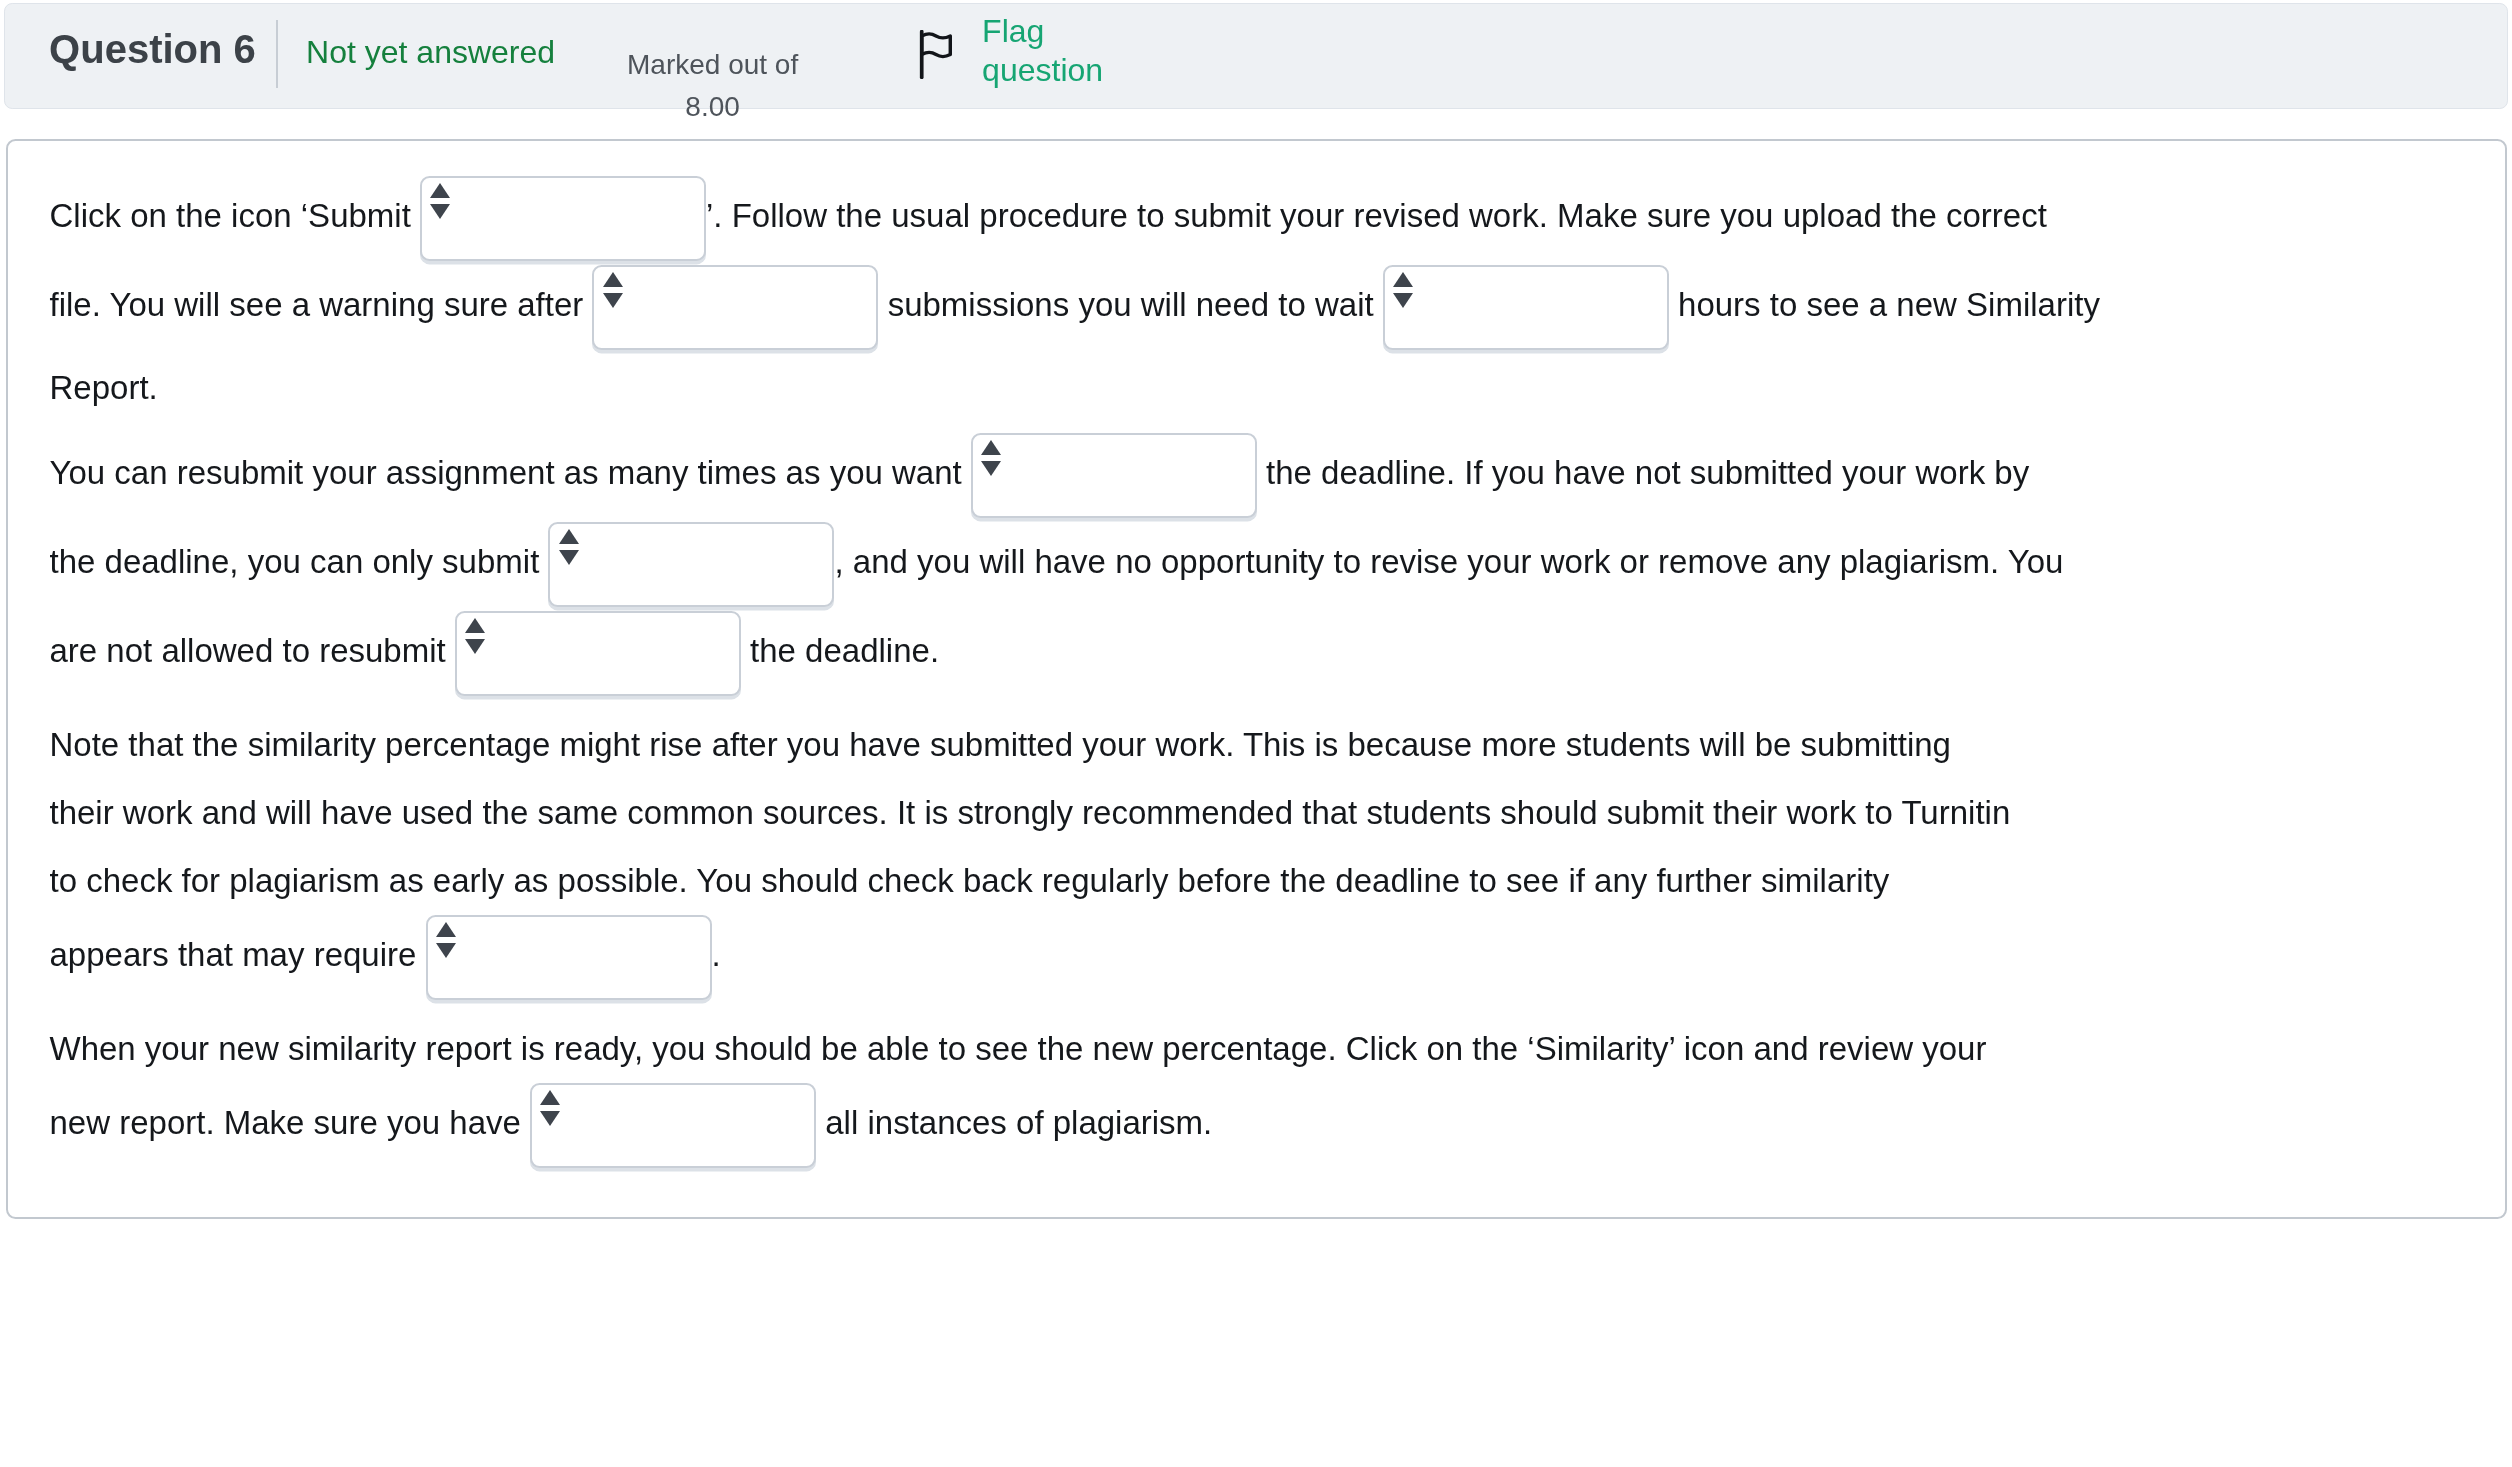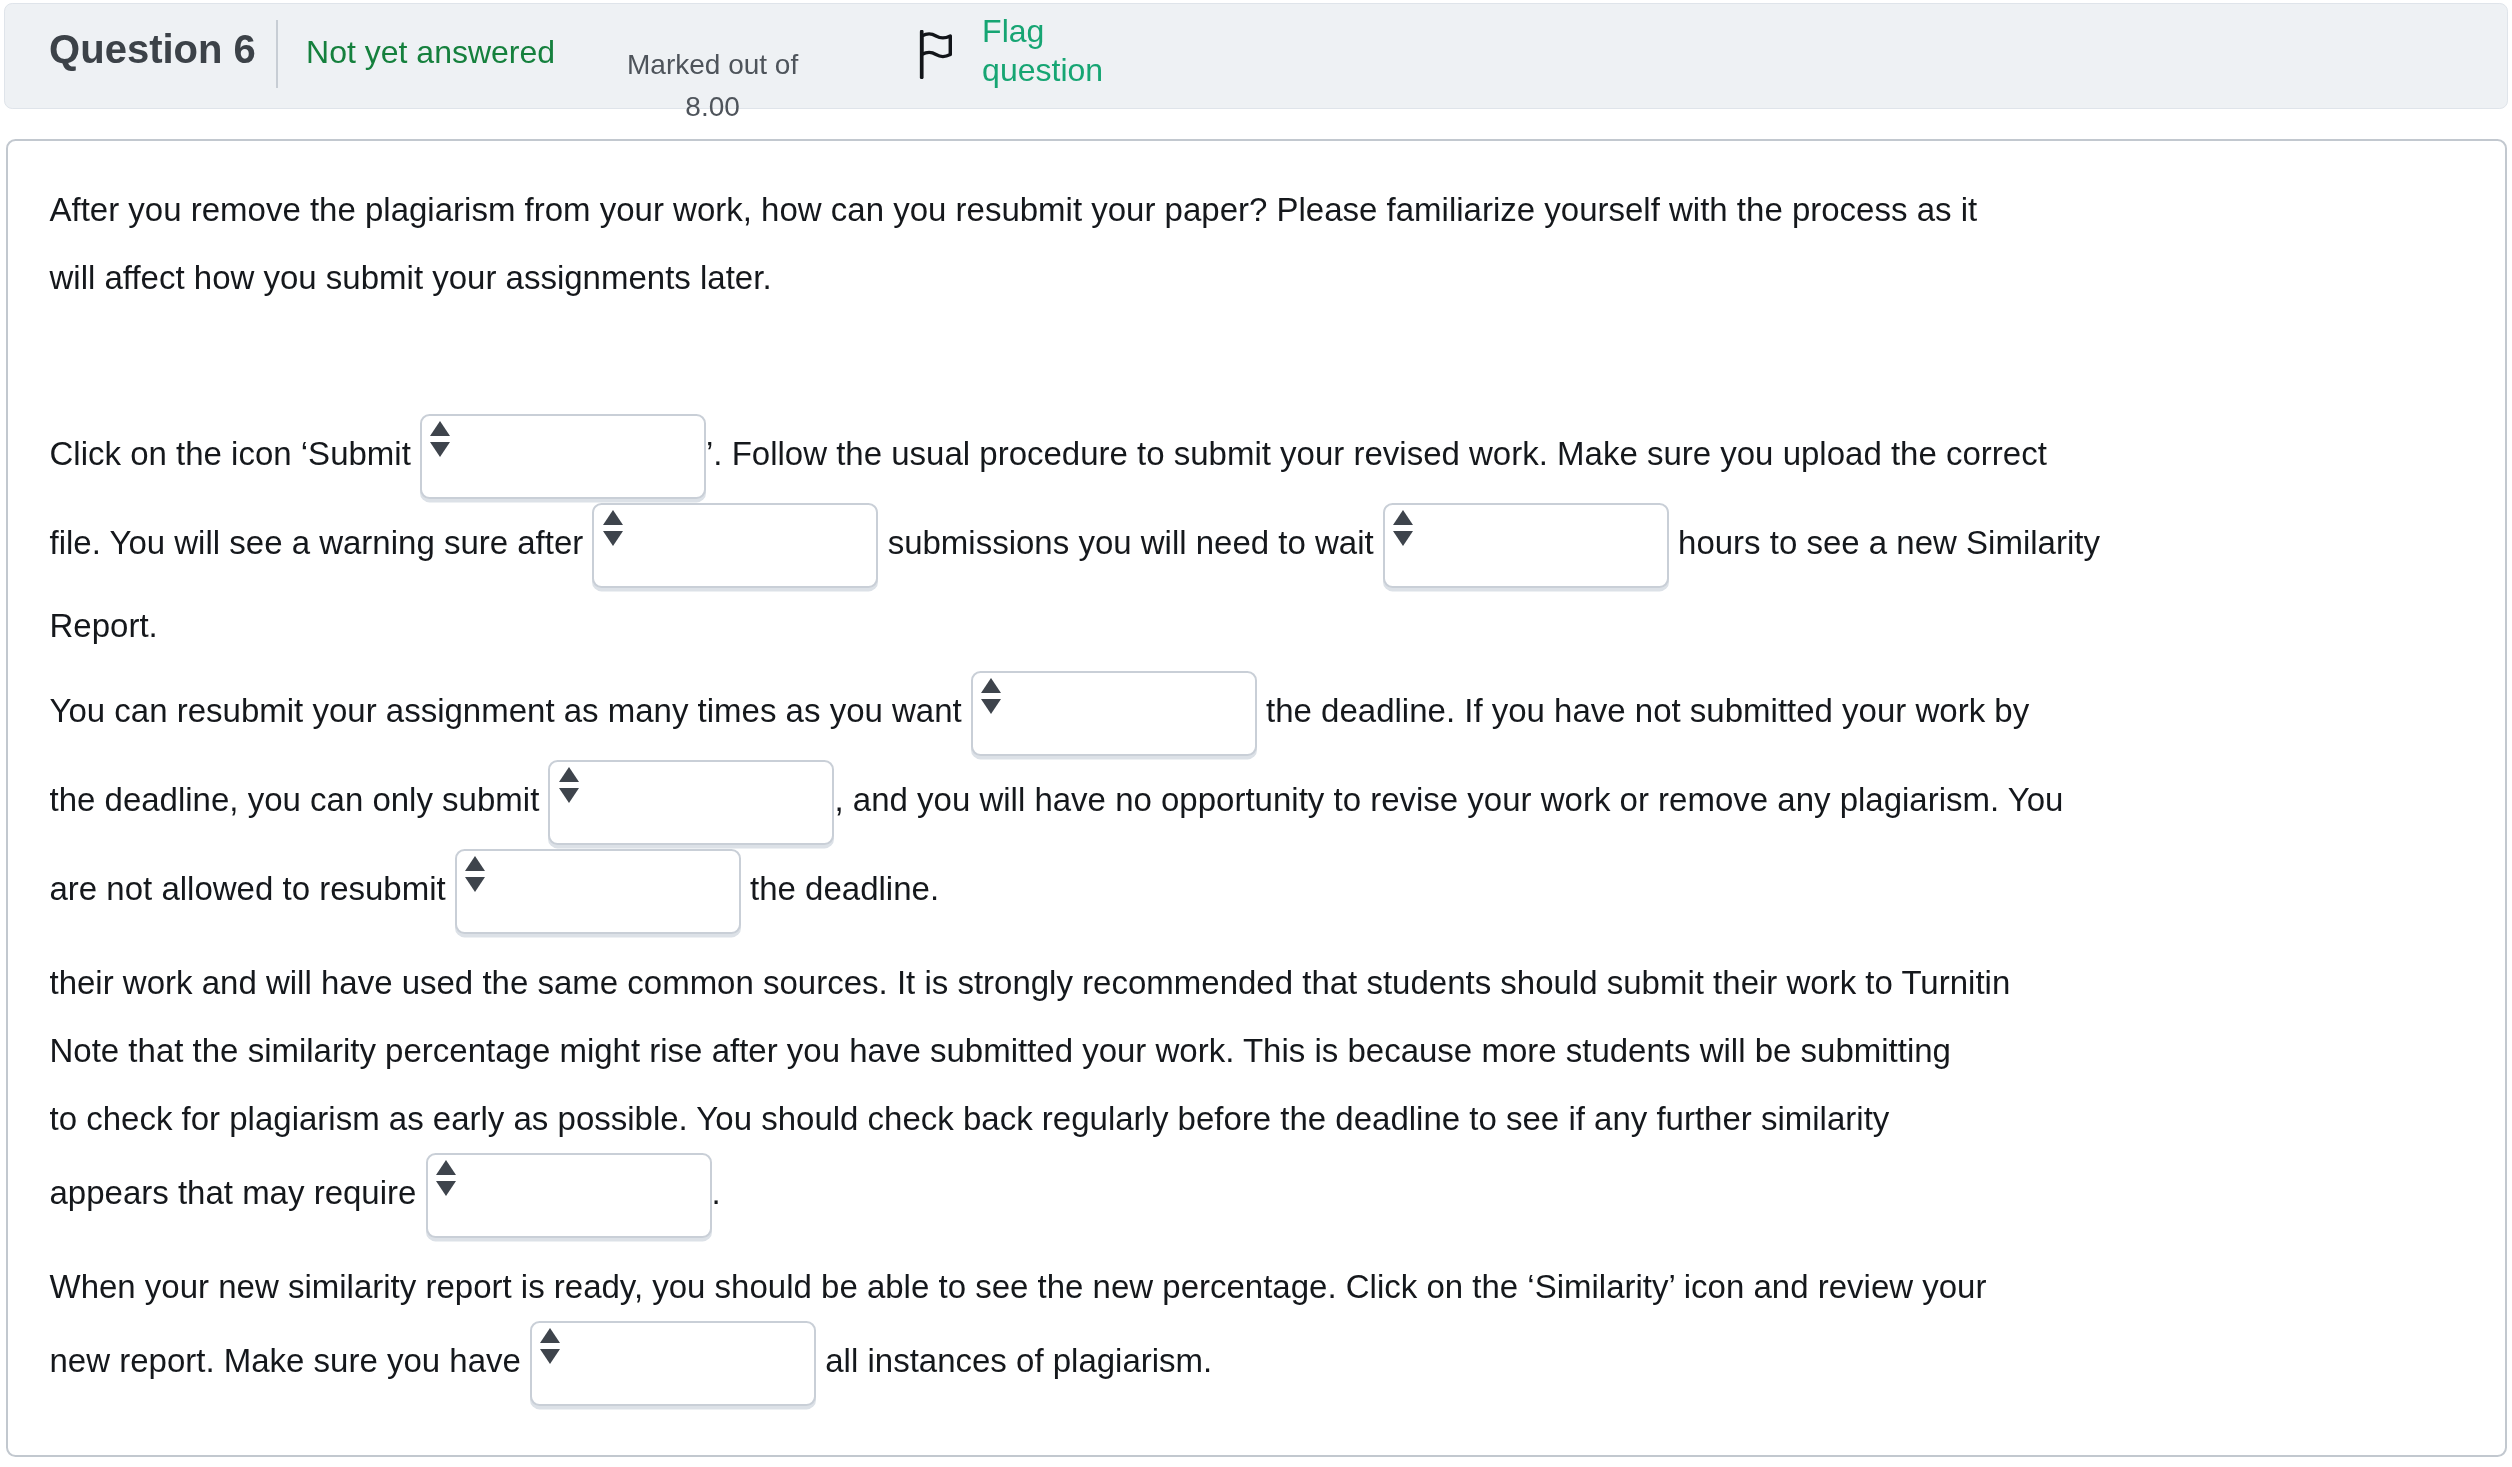--- a/index.html
+++ b/index.html
@@ -51,37 +51,33 @@
     <svg class="flag-ic" width="40" height="49" viewBox="0 0 28 34">
       <path d="M4 1 v32" stroke="#121519" stroke-width="2.6" stroke-linecap="round" fill="none"></path>
       <path d="M4 4 C8 2 10.5 2 14 4 C17.5 6 20 6 24 4 V17 C20 19 17.5 19 14 17 C10.5 15 8 15 4 17 Z" fill="none" stroke="#121519" stroke-width="2.4" stroke-linejoin="round"></path>
     </svg>
     <span class="flag-label">Flag question</span>
   </div>
 </div>
 
 <div class="qcard">
   <div class="qtext">
-      <div class="para gap-after">
-        <div class="line"><span>After you remove the plagiarism from your work, how can you resubmit your paper? Please familiarize yourself with the process as it</span></div>
-        <div class="line"><span>will affect how you submit your assignments later.</span></div>
-      </div>
       <div class="para">
         <div class="line has-select"><span>Click on the icon ‘Submit </span><span class="sel"><span class="arrs"><i class="a-up"></i><i class="a-dn"></i></span></span><span>’. Follow the usual procedure to submit your revised work. Make sure you upload the correct</span></div>
         <div class="line has-select"><span>file. You will see a warning sure after </span><span class="sel"><span class="arrs"><i class="a-up"></i><i class="a-dn"></i></span></span><span> submissions you will need to wait </span><span class="sel"><span class="arrs"><i class="a-up"></i><i class="a-dn"></i></span></span><span> hours to see a new Similarity</span></div>
         <div class="line"><span>Report.</span></div>
       </div>
       <div class="para">
         <div class="line has-select"><span>You can resubmit your assignment as many times as you want </span><span class="sel"><span class="arrs"><i class="a-up"></i><i class="a-dn"></i></span></span><span> the deadline. If you have not submitted your work by</span></div>
         <div class="line has-select"><span>the deadline, you can only submit </span><span class="sel"><span class="arrs"><i class="a-up"></i><i class="a-dn"></i></span></span><span>, and you will have no opportunity to revise your work or remove any plagiarism. You</span></div>
         <div class="line has-select"><span>are not allowed to resubmit </span><span class="sel"><span class="arrs"><i class="a-up"></i><i class="a-dn"></i></span></span><span> the deadline.</span></div>
       </div>
       <div class="para">
+        <div class="line"><span>Note that the similarity percentage might rise after you have submitted your work. This is because more students will be submitting</span></div>
         <div class="line"><span>their work and will have used the same common sources. It is strongly recommended that students should submit their work to Turnitin</span></div>
-        <div class="line"><span>Note that the similarity percentage might rise after you have submitted your work. This is because more students will be submitting</span></div>
         <div class="line"><span>to check for plagiarism as early as possible. You should check back regularly before the deadline to see if any further similarity</span></div>
         <div class="line has-select"><span>appears that may require </span><span class="sel"><span class="arrs"><i class="a-up"></i><i class="a-dn"></i></span></span><span>.</span></div>
       </div>
       <div class="para">
         <div class="line"><span>When your new similarity report is ready, you should be able to see the new percentage. Click on the ‘Similarity’ icon and review your</span></div>
         <div class="line has-select"><span>new report. Make sure you have </span><span class="sel"><span class="arrs"><i class="a-up"></i><i class="a-dn"></i></span></span><span> all instances of plagiarism.</span></div>
       </div>
     </div>
 </div>
 

